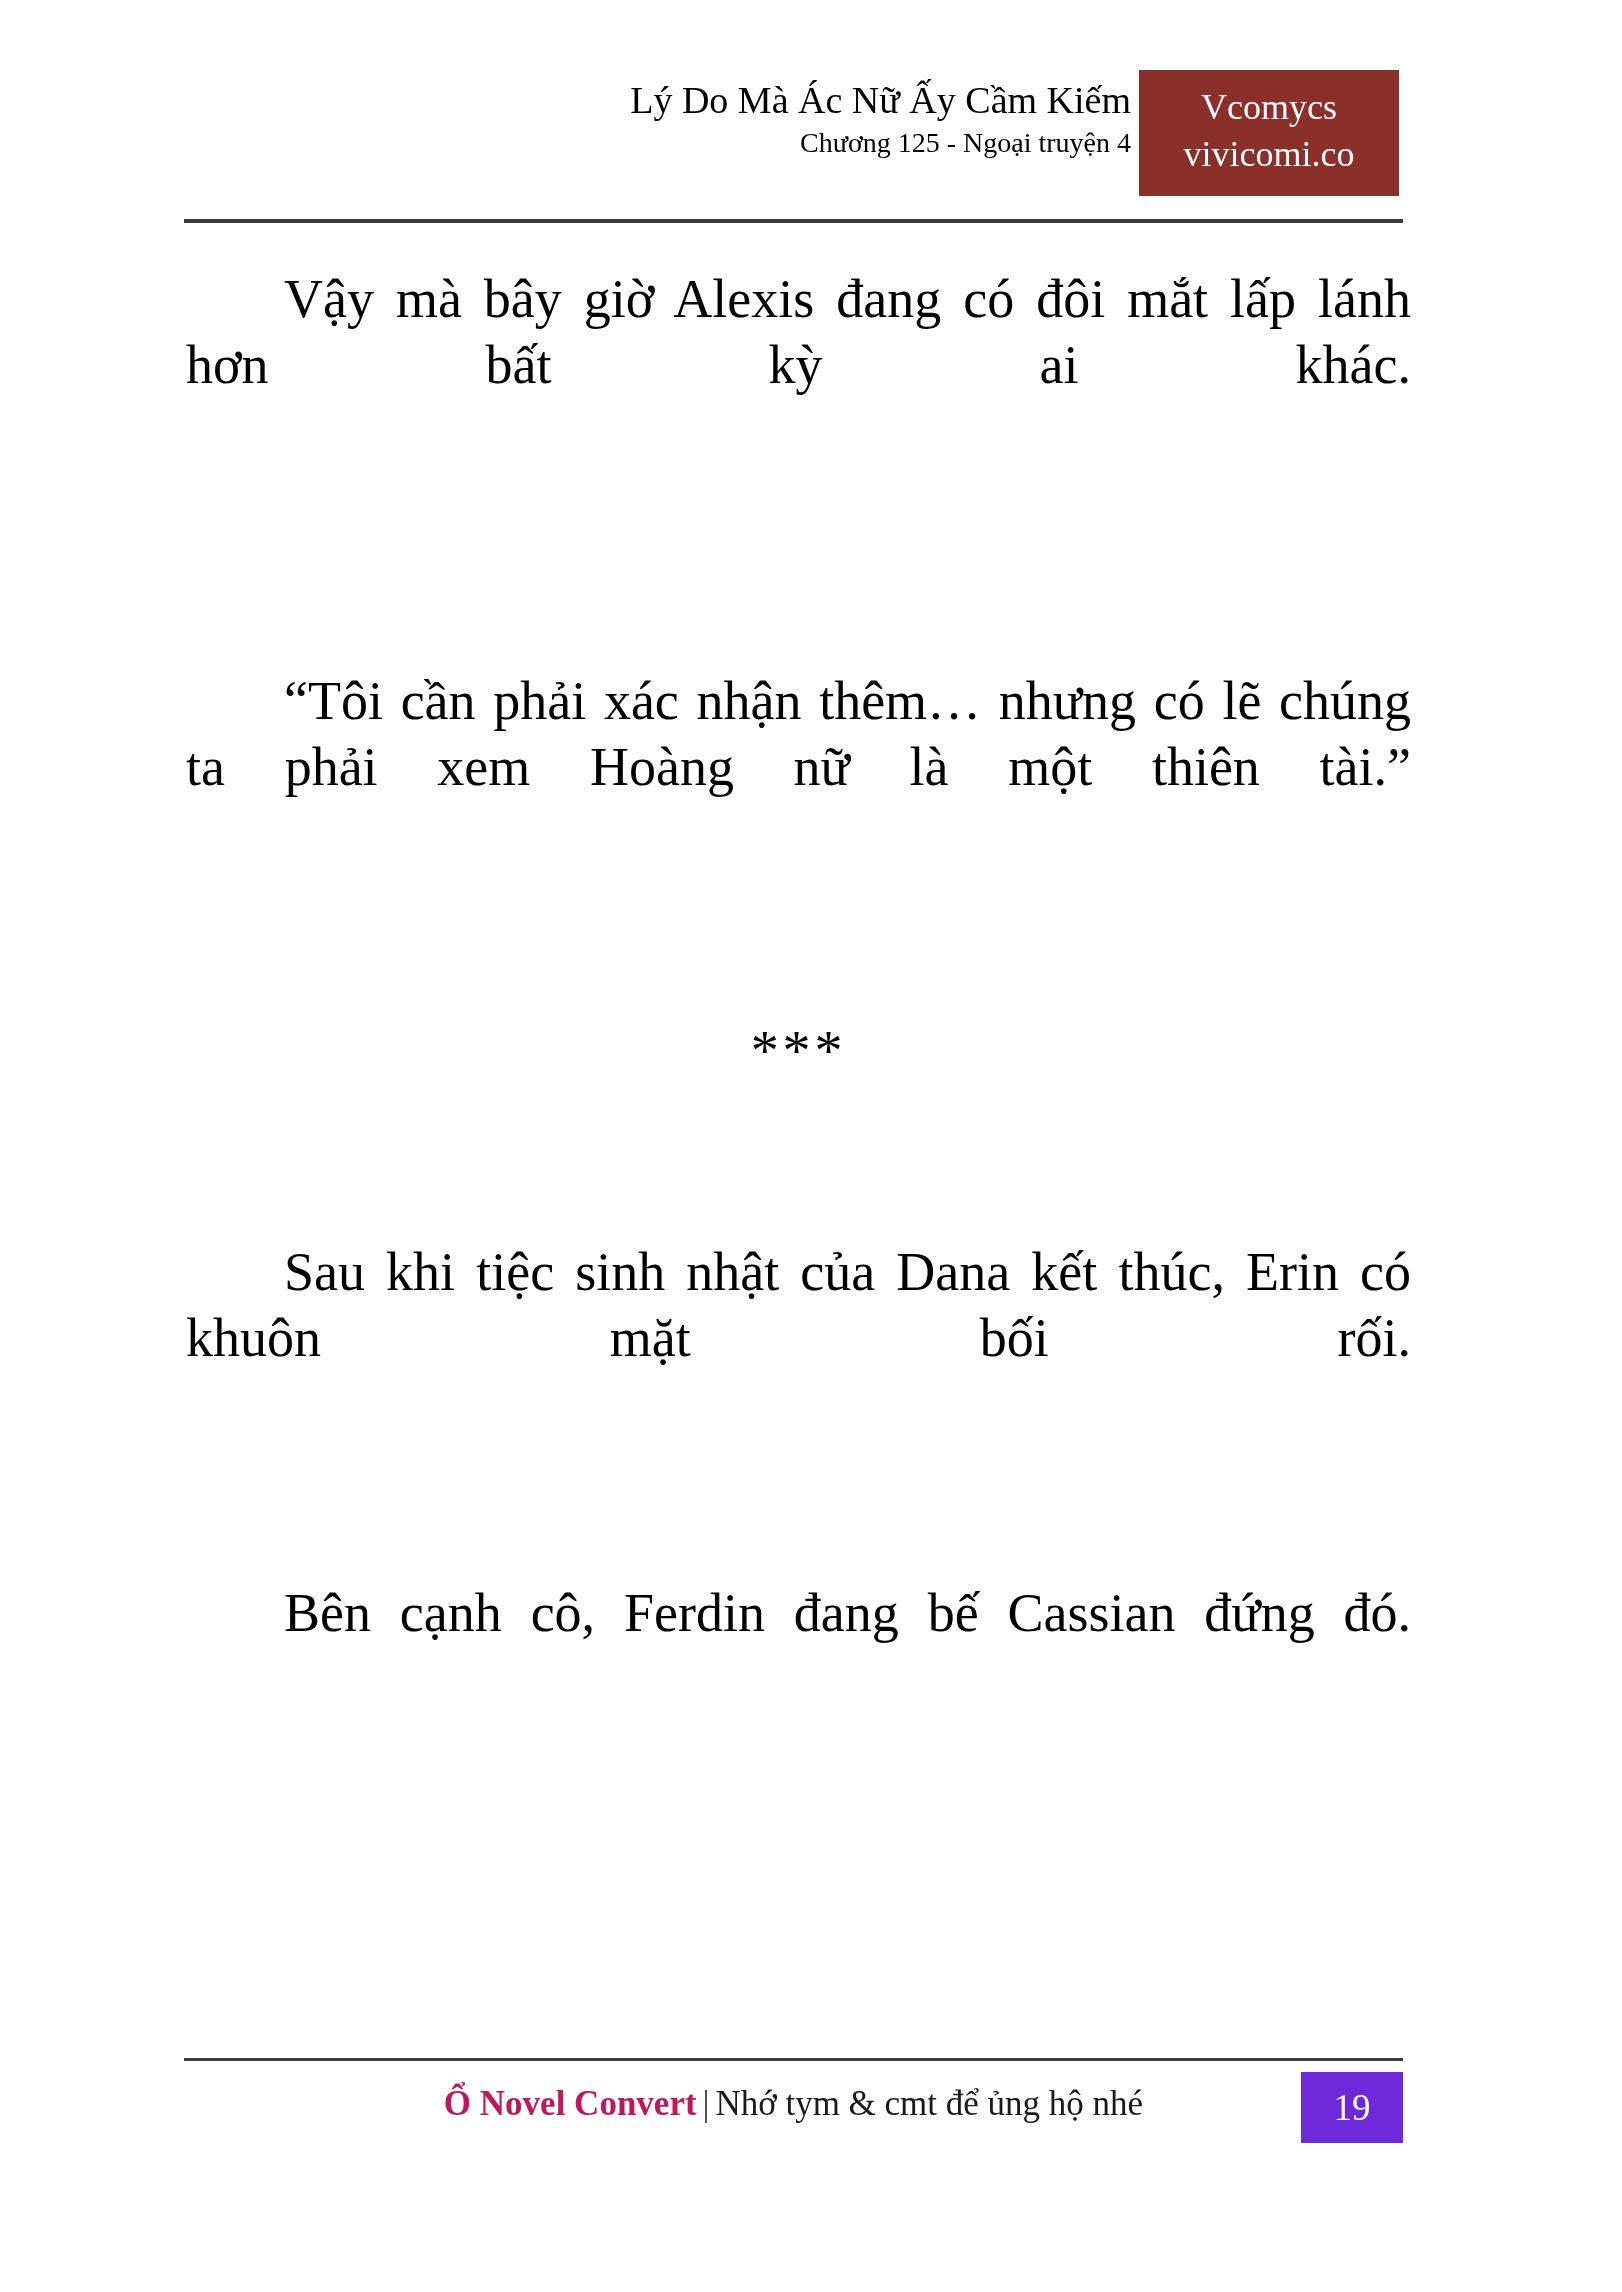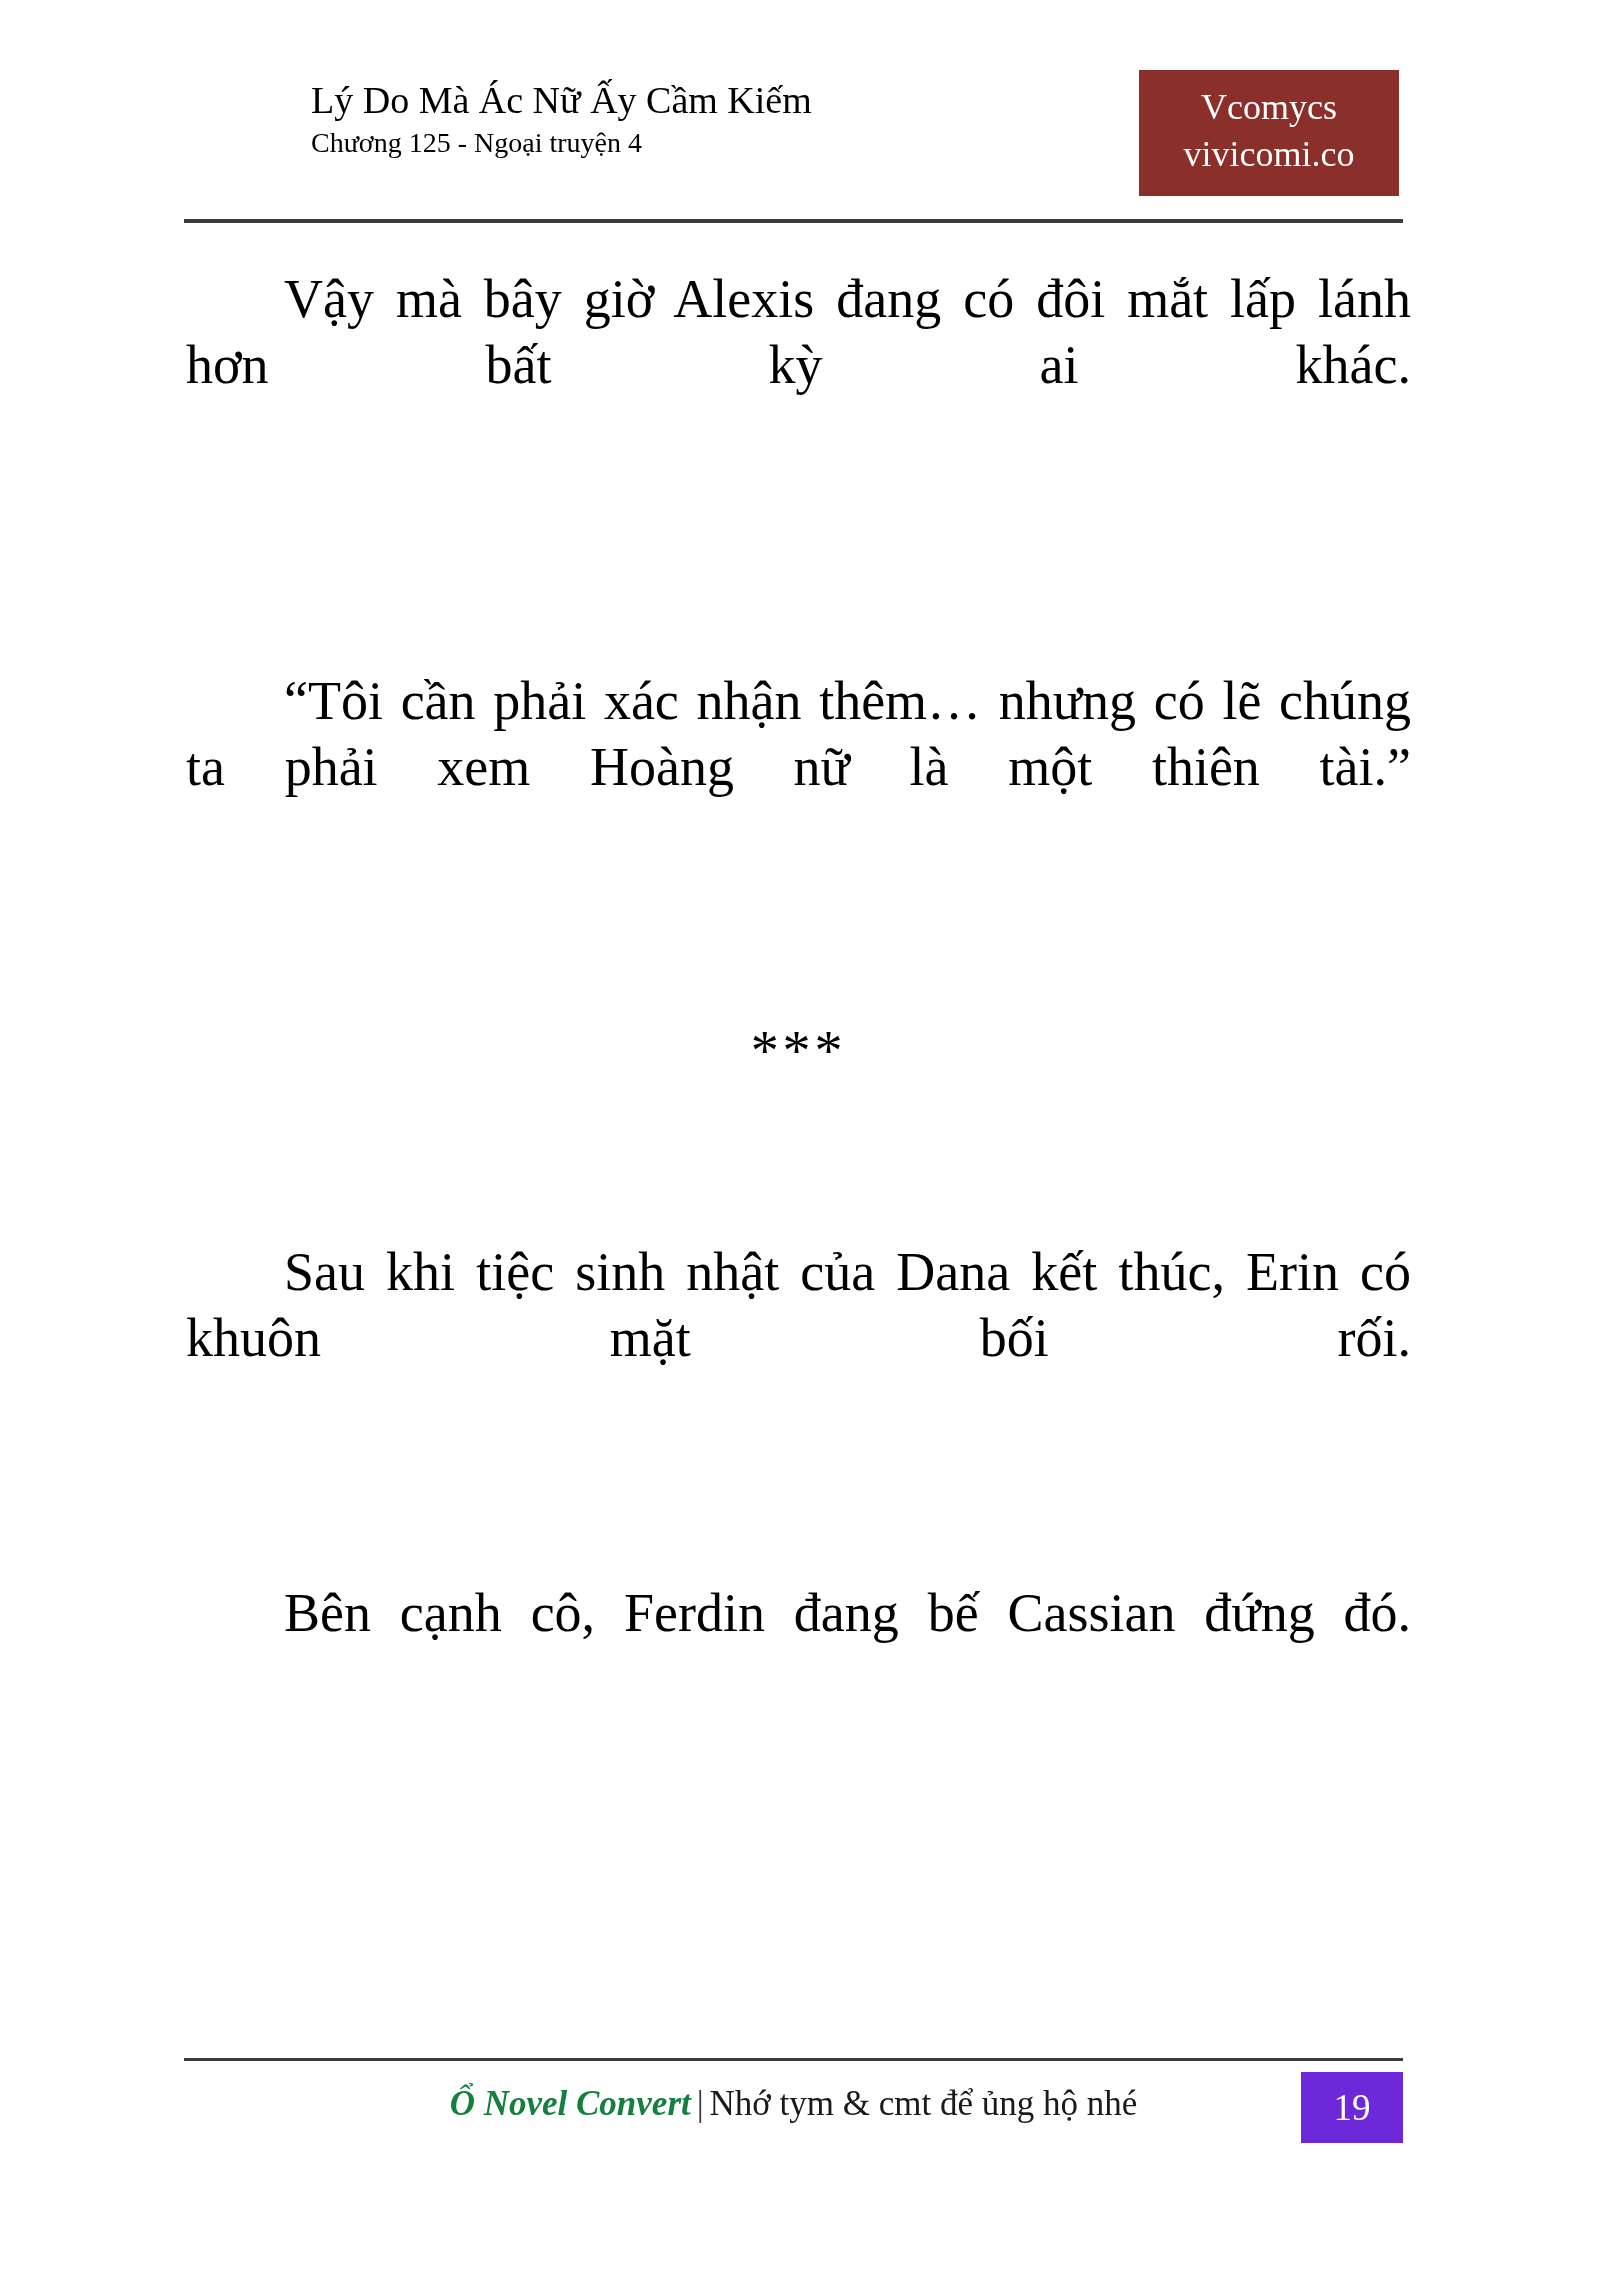--- a/index.html
+++ b/index.html
@@ -27,24 +27,24 @@
   
   .header {
     position: absolute;
     left: 184px;
     top: 76px;
     width: 1215px;
     height: 145px;
   }
   .header-title-block {
     position: absolute;
-    right: 284px;
+    right: 268px;
     top: 0;
     width: 804px;
-    text-align: left;
+    text-align: right;
     line-height: 1.30;
   }
   .header-line1 {
     font-size: 38px;
     white-space: nowrap;
   }
   .header-line2 {
     font-size: 28px;
     white-space: nowrap;
   }
@@ -124,23 +124,22 @@
   .footer-center {
     position: absolute;
     left: 0;
     top: 7.8px;
     width: 1219px;
     text-align: center;
     font-size: 35px;
     white-space: nowrap;
   }
   .footer-brand {
-    color: #15803d;
+    color: #be185d;
     font-weight: bold;
-    font-style: italic;
   }
   .footer-sep {
     color: #3a3a3a;
     padding: 0 5.9px;
   }
   .footer-note {
     color: #1a1a1a;
   }
   .footer-page {
     position: absolute;

